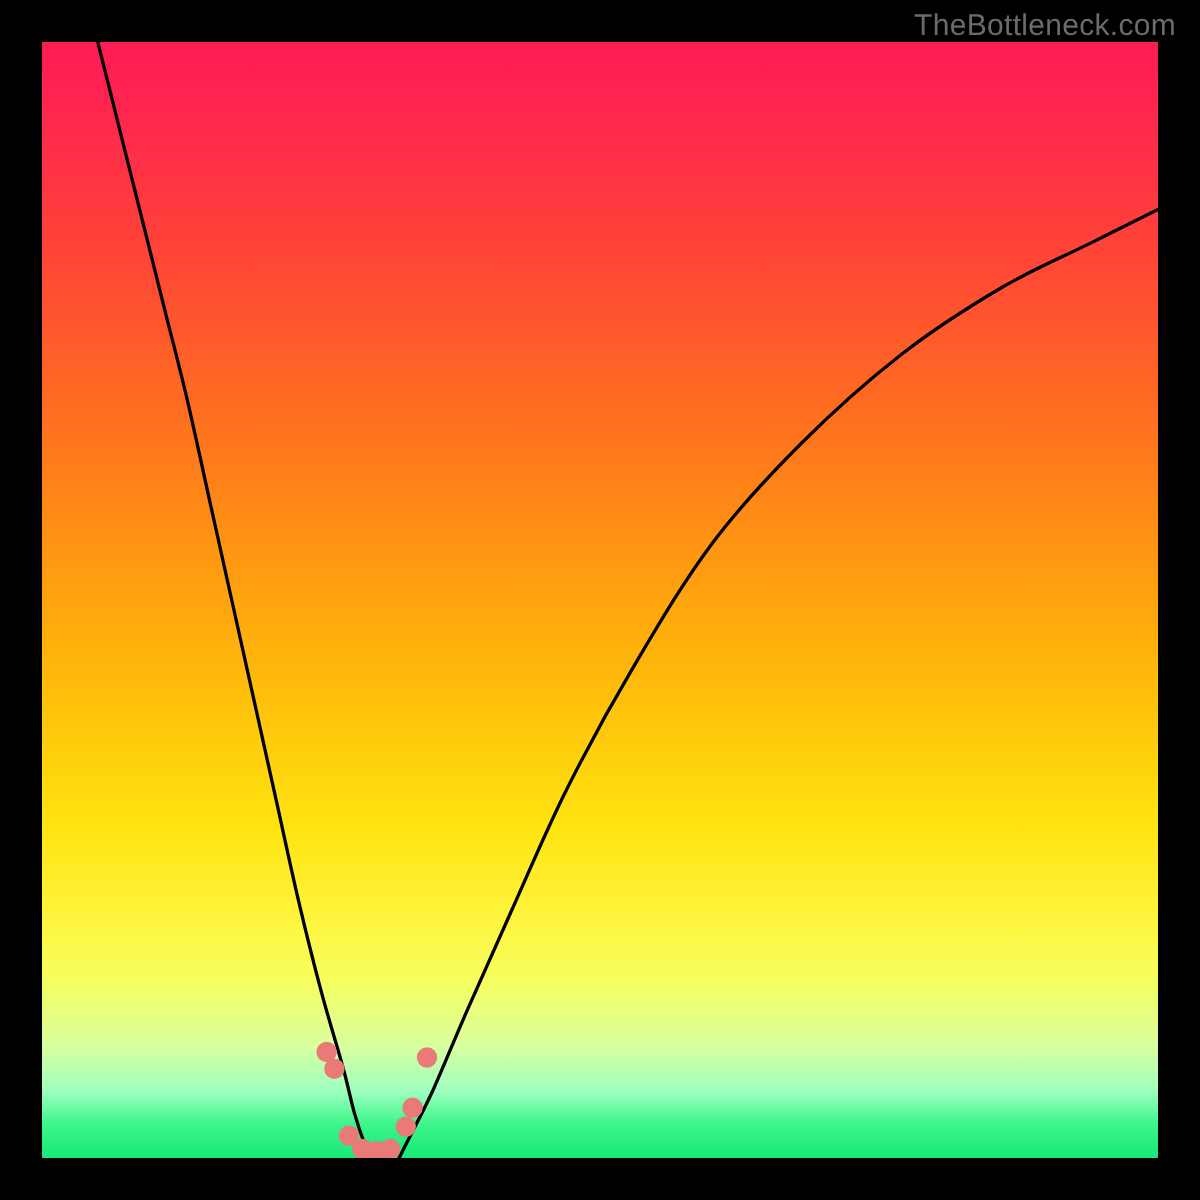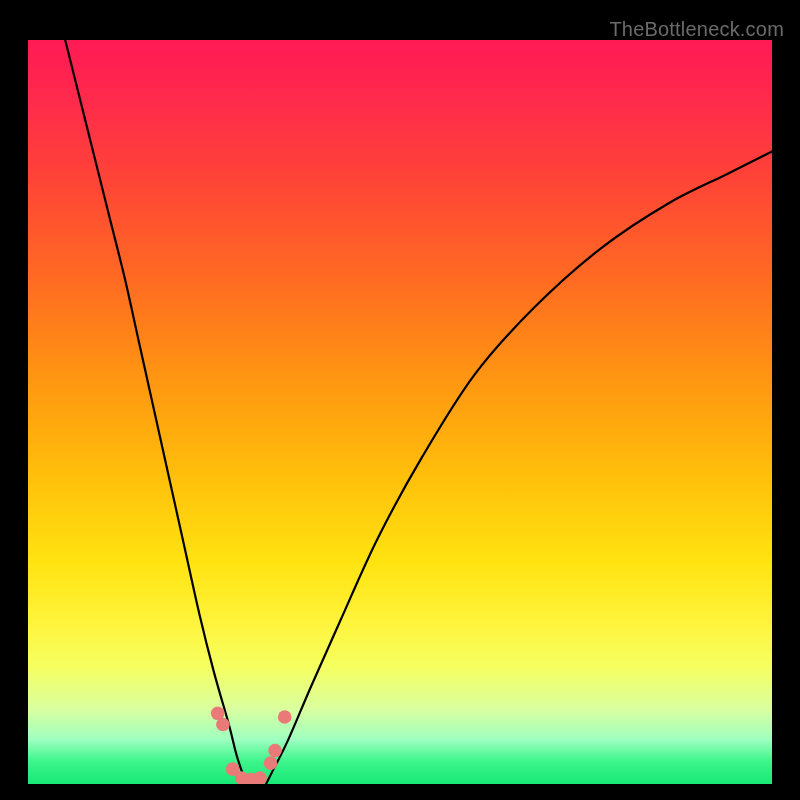--- a/index.html
+++ b/index.html
@@ -11,21 +11,20 @@
     overflow: hidden;
     font-family: Arial, Helvetica, sans-serif;
   }
   .frame {
     position: absolute;
     left: 0;
     top: 0;
     width: 800px;
     height: 744px;
     background: #000;
-    margin-top: 12px;
   }
   .plot {
     position: absolute;
     left: 28px;
     top: 28px;
     width: 744px;
     height: 744px;
     
     background: linear-gradient(
       to bottom,

